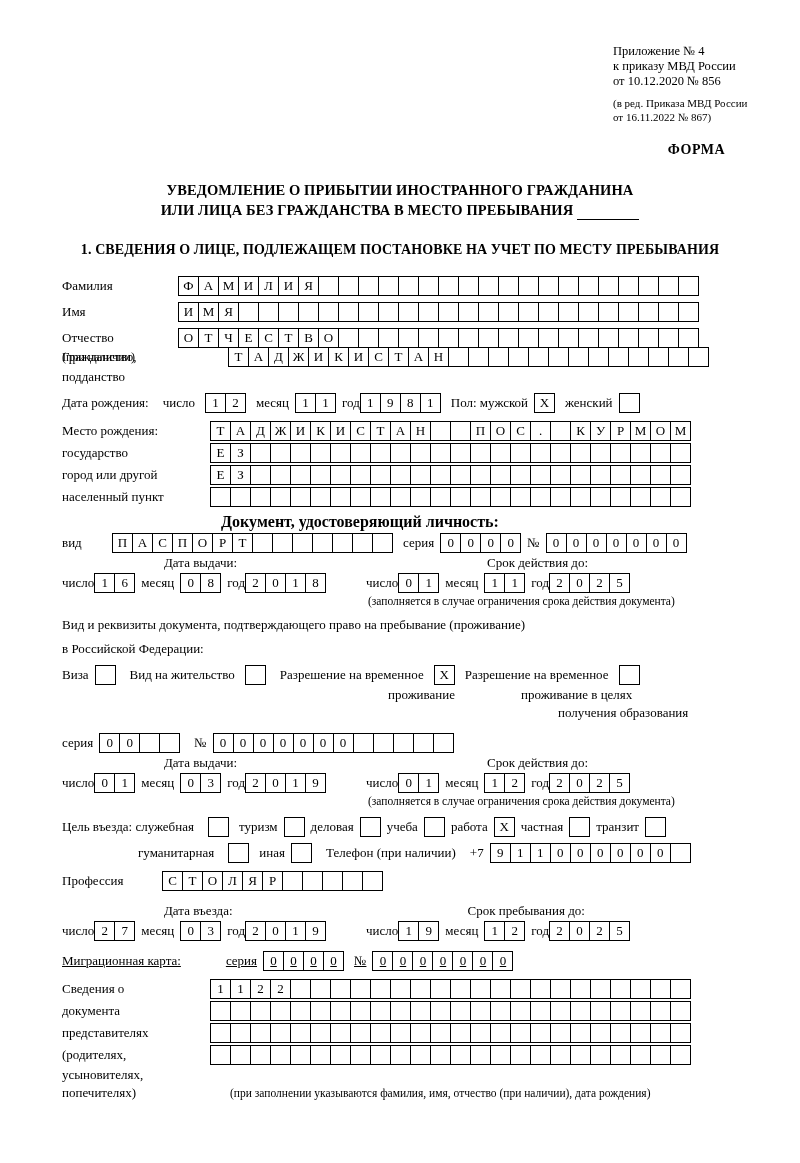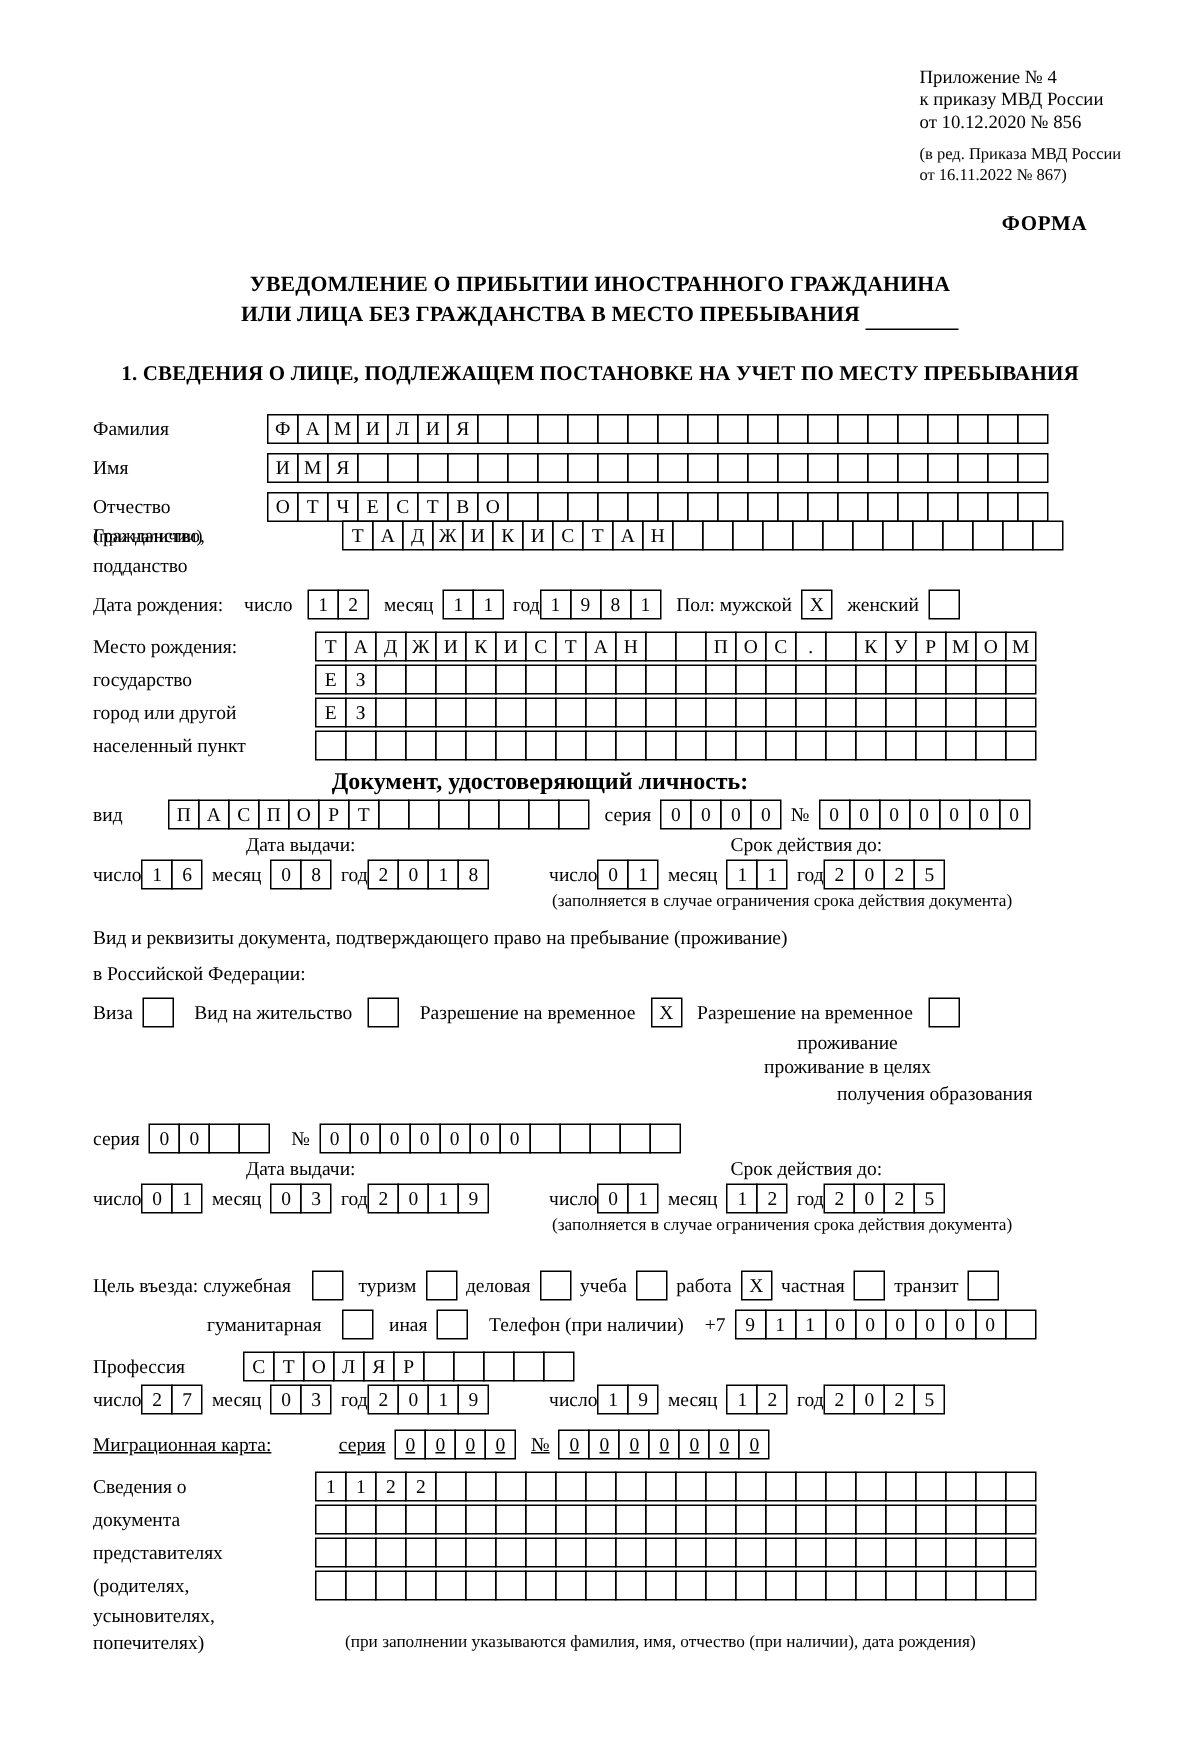--- a/index.html
+++ b/index.html
@@ -516,21 +516,21 @@
     <span class="box"></span>
     <span class="sp14"></span>
     <span class="lbl">Разрешение на временное</span>
     <span class="sp10"></span>
     <span class="box">X</span>
     <span class="sp10"></span>
     <span class="lbl">Разрешение на временное</span>
     <span class="sp10"></span>
     <span class="box"></span>
   </div>
-  <div class="row tight" style="padding-left:330px;flex-direction:column;">
+  <div class="row tight" style="padding-left:330px;">
     <span class="lbl">проживание</span>
     <span style="display:inline-block;width:66px;"></span>
     <span class="lbl">проживание в целях</span>
   </div>
   <div class="row tight" style="padding-left:500px;">
     <span class="lbl">получения образования</span>
   </div>
 
   <div class="row" style="margin-top:12px;padding-left:4px;">
     <span class="lbl">серия</span>
@@ -607,21 +607,21 @@
         <div class="c">0</div>
         <div class="c">2</div>
         <div class="c">5</div>
       </span>
   </div>
 
   <div class="row tight" style="padding-left:310px;">
     <span class="note">(заполняется в случае ограничения срока действия документа)</span>
   </div>
 
-  <div class="row" style="margin-top:24px;padding-left:4px;">
+  <div class="row" style="margin-top:10px;padding-left:4px;">
     <span class="lbl">Цель въезда: служебная</span>
     <span class="sp14"></span>
     <span class="box"></span>
     <span class="sp10"></span>
     <span class="lbl">туризм</span>
     <span class="sp6"></span>
     <span class="box"></span>
     <span class="sp6"></span>
     <span class="lbl">деловая</span>
     <span class="sp6"></span>
@@ -681,20 +681,25 @@
         <div class="c">Я</div>
         <div class="c">Р</div>
         <div class="c"></div>
         <div class="c"></div>
         <div class="c"></div>
         <div class="c"></div>
         <div class="c"></div>
       </span>
   </div>
 
+  <div class="row" style="margin-top:12px;padding-left:106px;">
+    <span class="lbl">Дата въезда:</span>
+    <span style="display:inline-block;width:235px;"></span>
+    <span class="lbl">Срок пребывания до:</span>
+  </div>
 
   <div class="row tight" style="padding-left:4px;">
     <span class="lbl">число</span>
     <span class="cells" id="cells-entry-day">
         <div class="c first">2</div>
         <div class="c">7</div>
       </span>
     <span class="sp6"></span>
     <span class="lbl">месяц</span>
     <span class="sp6"></span>

